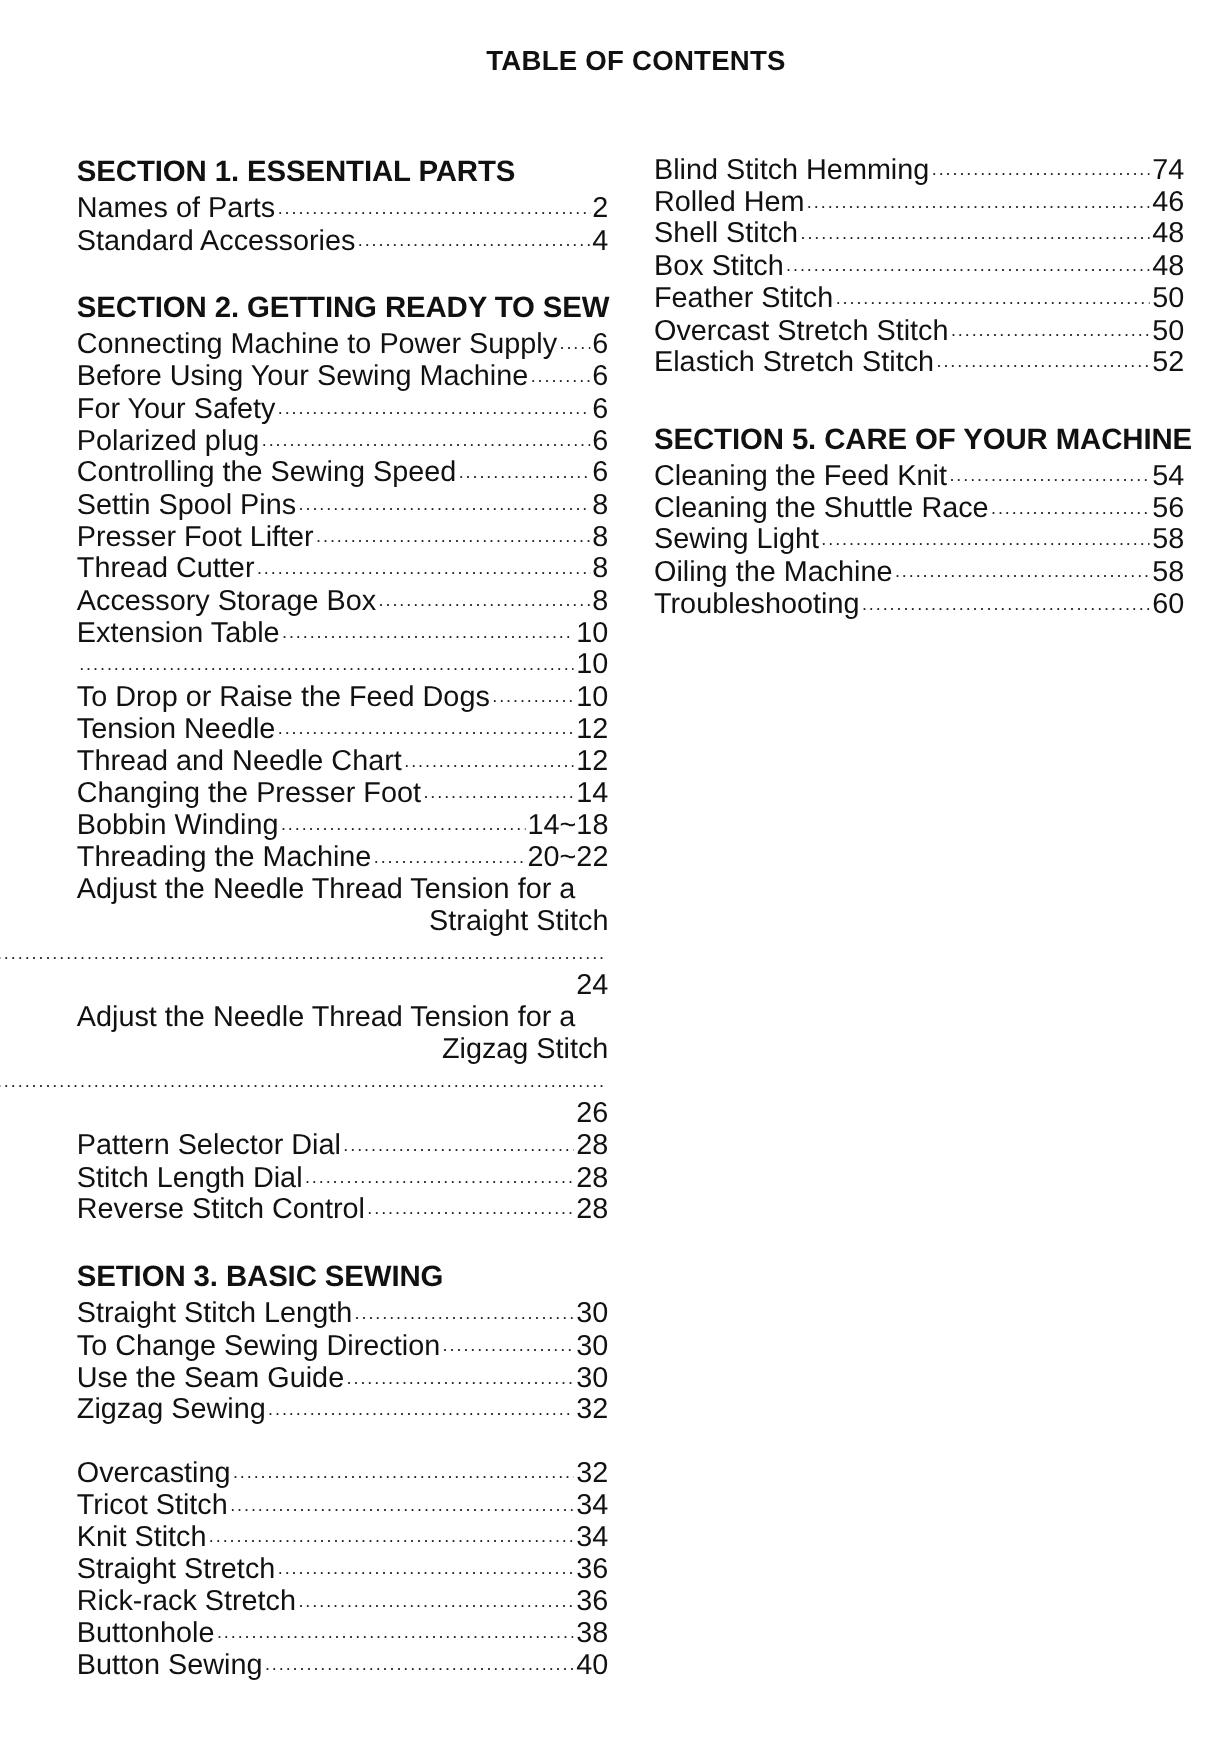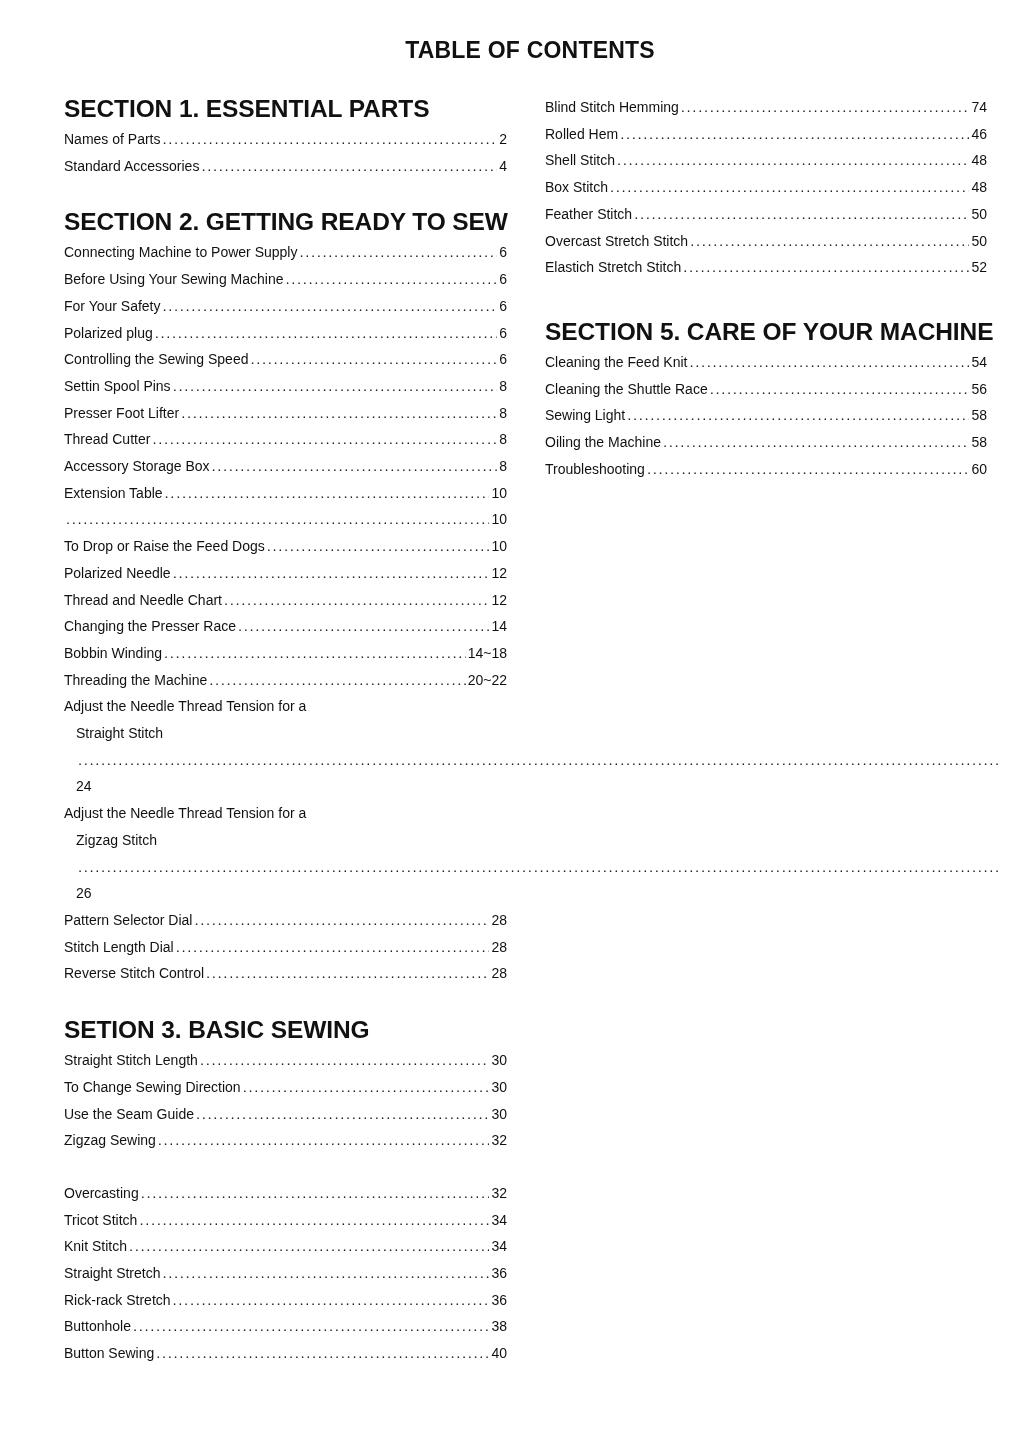--- a/index.html
+++ b/index.html
@@ -4,30 +4,30 @@
 <style>
   html, body { margin: 0; padding: 0; background: #ffffff; }
   body {
     width: 1024px; height: 1455px; position: relative; overflow: hidden;
     font-family: "Liberation Sans", "DejaVu Sans", sans-serif; color: #111;
   }
   .page-title {
     position: absolute; top: 37px; left: 0; width: 1060px; text-align: center;
     font-weight: bold; font-size: 23px; letter-spacing: 0.2px;
   }
-  .col { position: absolute; }
+  .col { position: absolute; margin-top: 35px; }
   .col-left { left: 64px; top: 92px; width: 443px; }
   .col-right { left: 545px; top: 94px; width: 442px; }
   .section { margin-bottom: 26px; }
   .section-title {
     font-weight: bold; font-size: 24.5px; line-height: 34px; white-space: nowrap;
     letter-spacing: -0.1px;
   }
   .entry {
-    display: flex; align-items: flex-start; font-size: 14px; line-height: 26.7px;
+    display: flex; align-items: flex-end; font-size: 24px; line-height: 26.7px;
     white-space: nowrap;
   }
   .entry .label { flex: 0 0 auto; }
   .entry .dots {
     flex: 1 1 auto; overflow: hidden; margin: 0 2px; color: #222;
     font-size: 15px; letter-spacing: 1.6px;
   }
   .entry .dots::before {
     content: "................................................................................................................................................................";
   }
@@ -111,31 +111,31 @@
     <div class="entry">
         <span class="dots"></span>
         <span class="page">10</span>
       </div>
     <div class="entry">
         <span class="label">To Drop or Raise the Feed Dogs</span>
         <span class="dots"></span>
         <span class="page">10</span>
       </div>
     <div class="entry">
-        <span class="label">Polarized Needle</span>
+        <span class="label">Tension Needle</span>
         <span class="dots"></span>
         <span class="page">12</span>
       </div>
     <div class="entry">
         <span class="label">Thread and Needle Chart</span>
         <span class="dots"></span>
         <span class="page">12</span>
       </div>
     <div class="entry">
-        <span class="label">Changing the Presser Race</span>
+        <span class="label">Changing the Presser Foot</span>
         <span class="dots"></span>
         <span class="page">14</span>
       </div>
     <div class="entry">
         <span class="label">Bobbin Winding</span>
         <span class="dots"></span>
         <span class="page">14~18</span>
       </div>
     <div class="entry">
         <span class="label">Threading the Machine</span>

